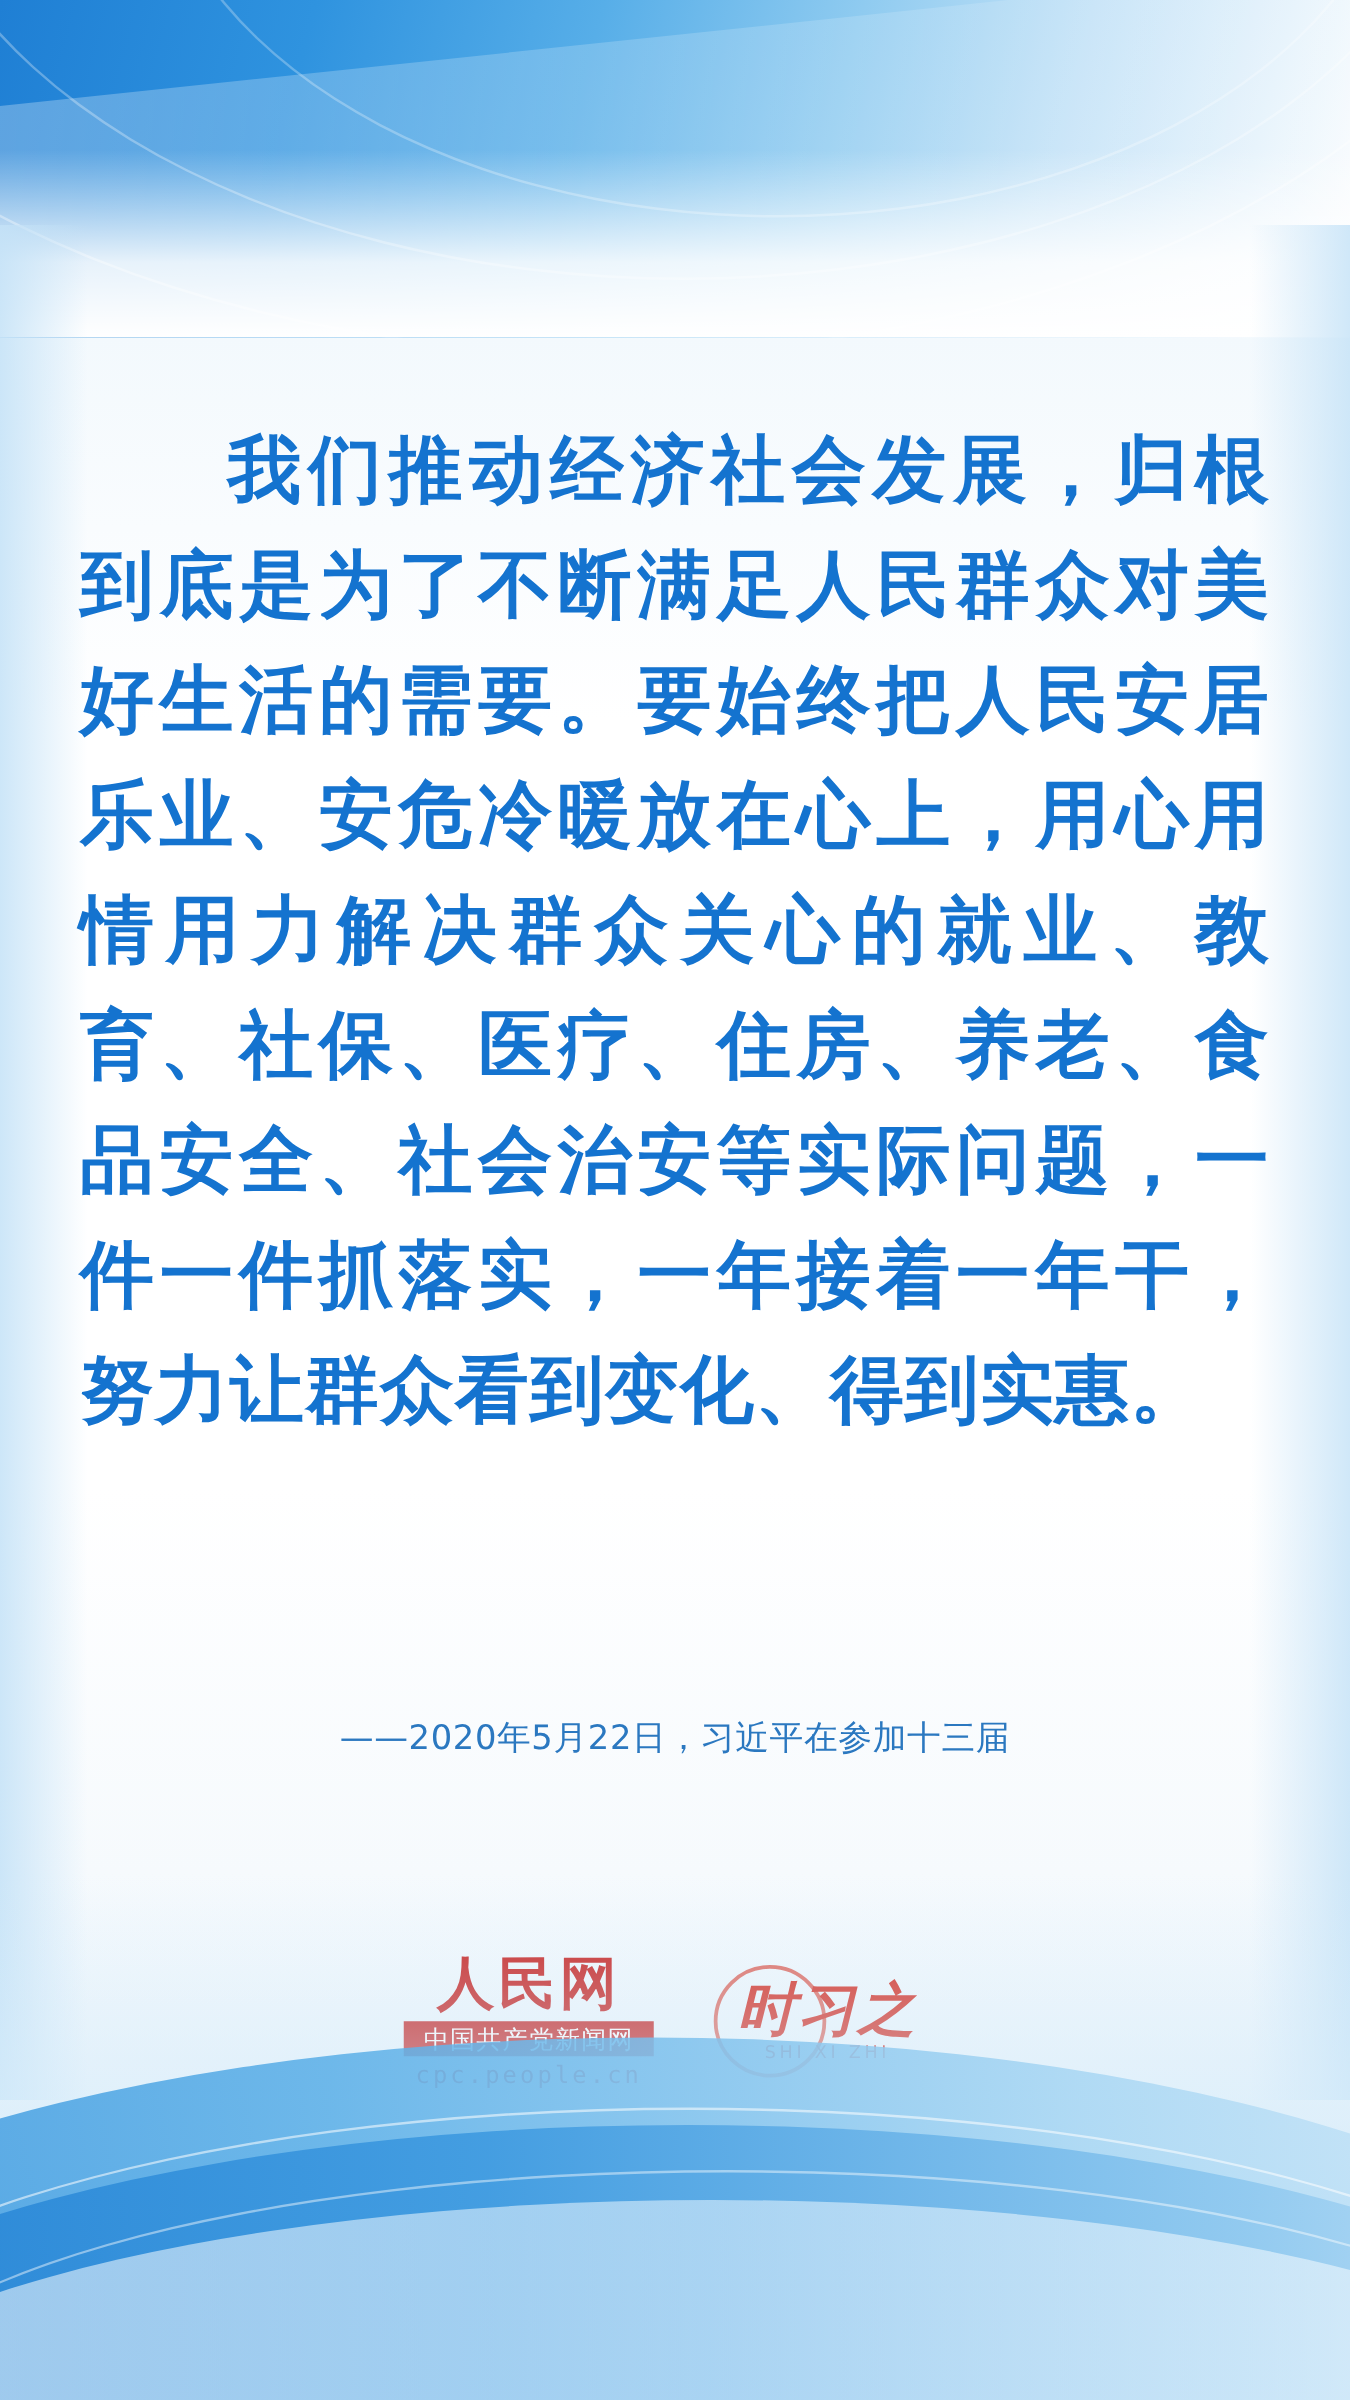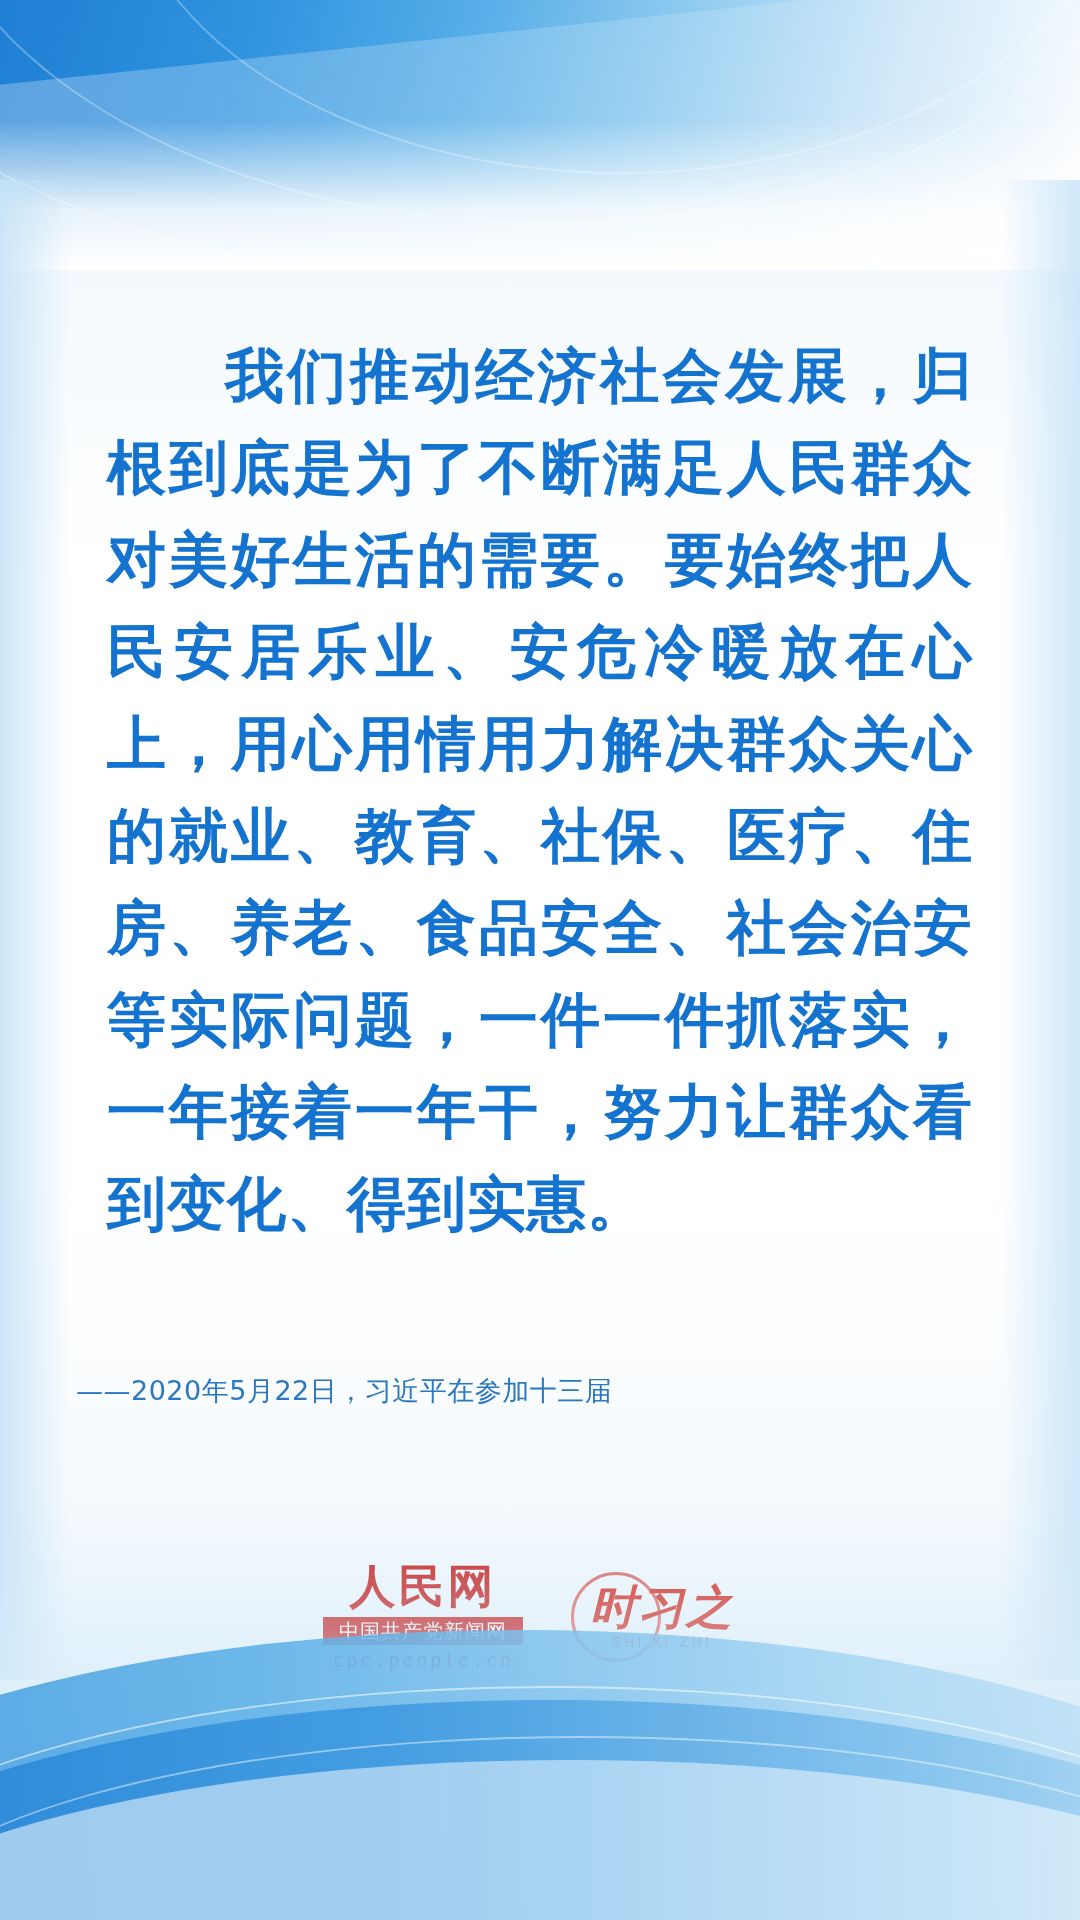--- a/index.html
+++ b/index.html
@@ -146,21 +146,21 @@
     left: -120px; bottom: -220px;
     border-radius: 50%;
     border: 2px solid rgba(255,255,255,0.45);
   }
 
   
   .quote-wrap {
     position: absolute;
     left: 0; right: 0;
     top: 330px;
-    padding: 0 107px;
+    padding: 0 64px;
     box-sizing: border-box;
   }
   .quote {
     font-family: "DejaVu Serif", "Liberation Serif", serif;
     font-weight: bold;
     font-size: 59px;
     line-height: 92px;
     letter-spacing: 1px;
     color: #1473cf;
     text-align: justify;
@@ -169,21 +169,21 @@
     margin: 0;
   }
 
   
   .source-wrap {
     position: absolute;
     left: 0; right: 0;
     top: 1368px;
     padding: 0 76px;
     box-sizing: border-box;
-    text-align: left;
+    text-align: center;
   }
   .source-line {
     font-family: "DejaVu Sans", "Liberation Sans", sans-serif;
     font-size: 27px;
     line-height: 46px;
     color: #2b78c0;
     letter-spacing: 0.5px;
     margin: 0;
   }
 

